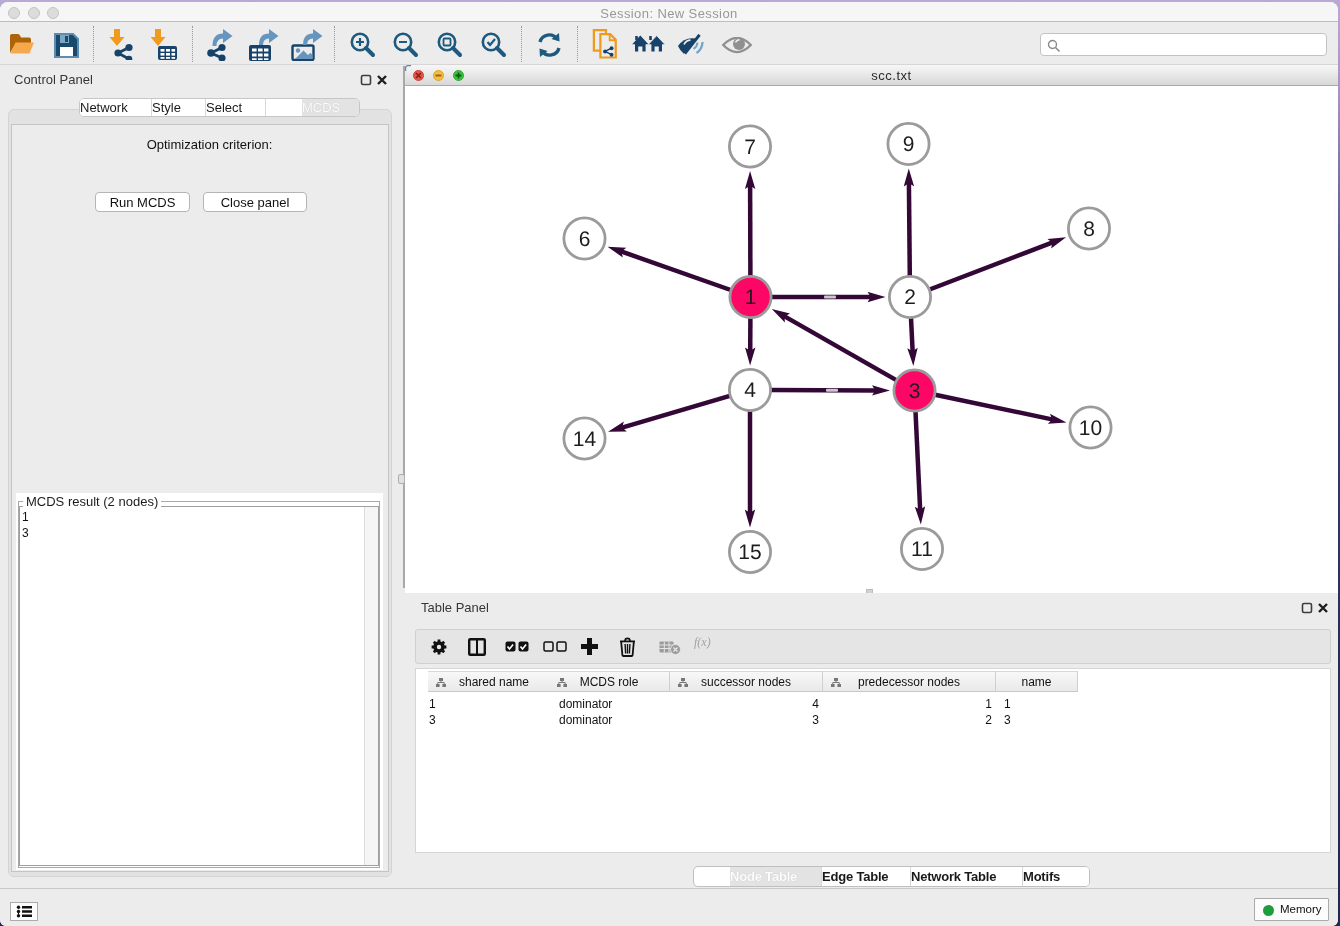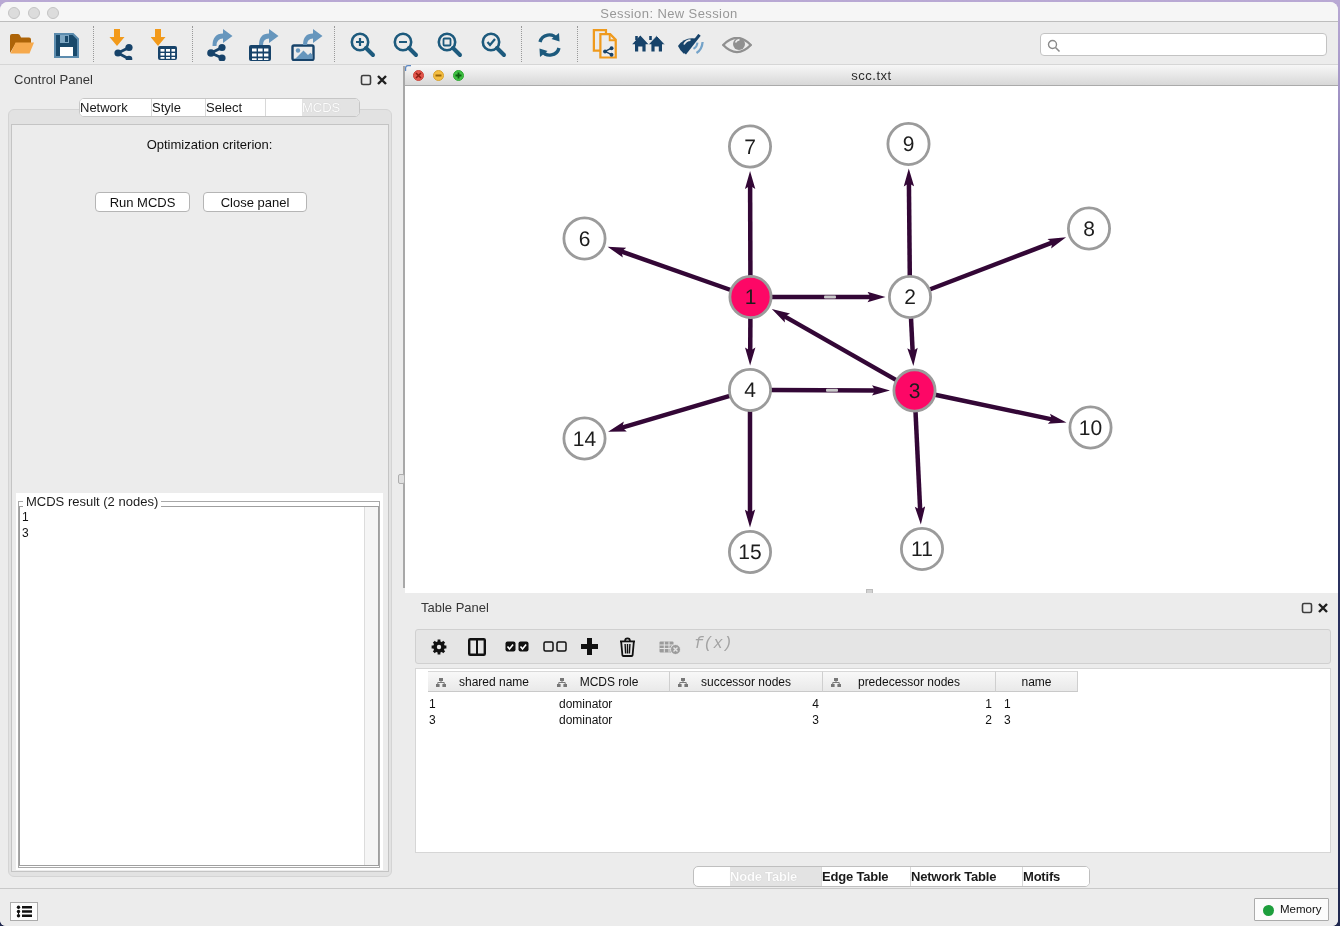--- a/index.html
+++ b/index.html
@@ -30,21 +30,21 @@
 
 #grpbox { position:absolute; left:16px; top:427px; width:367px; height:377px; background:#fff; }
 #grpb1 { position:absolute; left:2px; top:8px; width:362px; height:367px; border:1px solid #a8a8a8; }
 #grpb2 { position:absolute; left:3px; top:13px; width:360px; height:360px; border:1px solid #9f9f9f; }
 #grplabel { position:absolute; left:7px; top:1px; background:#fff; padding:0 3px; font-size:13px; color:#1c1c1c; }
 
 #vsplit { position:absolute; left:403px; top:64px; width:2px; height:522px; background:#a8a8a8; }
 #hsplit { position:absolute; left:403px; top:591.5px; width:935px; height:5px; background:#ececec; }
 
 #netwin { position:absolute; left:405px; top:63px; width:933px; height:528px; background:#fff; overflow:hidden; }
-#nettitle { position:absolute; left:0; top:0; width:100%; height:21px; background:linear-gradient(#f7f7f7,#d8d8d8); border-bottom:1px solid #aaa; }
+#nettitle { position:absolute; left:0; top:0; width:100%; height:21px; background:linear-gradient(#f7f7f7,#d8d8d8); border-bottom:1px solid #aaa;padding-left:20px; }
 #nettitle .t { position:absolute; width:100%; text-align:center; top:3px; font-size:13px; color:#2b2b2b; letter-spacing:0.5px; }
 .mac { position:absolute; top:5px; width:11px; height:11px; border-radius:50%; }
 
 #tpanel { position:absolute; left:405px; top:596px; width:933px; height:290px; background:#ececec; }
 #ttoolbar { position:absolute; left:10px; top:31px; width:916px; height:35px; background:#e5e5e5; border:1px solid #d0d0d0; border-radius:3px; }
 #ttable { position:absolute; left:10px; top:70px; width:916px; height:185px; background:#fff; border:1px solid #d6d6d6; }
 .hcell { position:absolute; top:2px; height:21px; background:linear-gradient(#f8f8f8,#e9e9e9); border-right:1px solid #cfcfcf; border-bottom:1px solid #c9c9c9; border-top:1px solid #d8d8d8; font-size:12px; color:#111; text-align:center; line-height:20px; }
 .tcell { position:absolute; font-size:12px; color:#111; height:16px; line-height:16px; }
 
 #btabs { position:absolute; left:288px; top:268px; display:flex; border:1px solid #bfbfbf; border-radius:5px; overflow:hidden; background:#fff; height:21px; }
@@ -368,21 +368,21 @@
         <path d="M6.1,7 L6.6,16.5 M8.5,7 V16.5 M10.9,7 L10.4,16.5" stroke="#111" stroke-width="1.4"></path>
       </svg>
 
       <svg style="position:absolute;left:243px;top:10px;" width="22" height="15" viewBox="0 0 22 15">
         <rect x="0.5" y="1.5" width="14" height="11" rx="1" fill="#9b9b9b"></rect>
         <path d="M0.5,5 h14 M0.5,8.5 h14 M5.3,1.5 v11 M10,1.5 v11" stroke="#e5e5e5" stroke-width="1"></path>
         <circle cx="16.5" cy="9.5" r="5" fill="#9b9b9b" stroke="#e5e5e5" stroke-width="1"></circle>
         <path d="M14.5,7.5 l4,4 M18.5,7.5 l-4,4" stroke="#e5e5e5" stroke-width="1.4"></path>
       </svg>
 
-      <div style="position:absolute;left:278px;top:5px;font-family:Liberation Mono, monospace;font-style:italic;font-size:16px;color:#a3a3a3;">f(x)</div>
+      <div style="position:absolute;left:278px;top:5px;font-family:Liberation Serif, serif;font-style:italic;font-size:12px;color:#a3a3a3;">f(x)</div>
     </div>
     <div id="ttable">
       <div class="hcell" style="left:12px;width:133px;"><svg style="position:absolute;left:8px;top:6px" width="10" height="9" viewBox="0 0 10 9">
             <rect x="3" y="0" width="4" height="3" fill="#777"></rect>
             <rect x="0" y="6" width="3.6" height="3" fill="#777"></rect>
             <rect x="6.4" y="6" width="3.6" height="3" fill="#777"></rect>
             <path d="M5,3 v2 M1.8,6 V4.5 H8.2 V6" stroke="#777" fill="none"></path>
           </svg>shared name</div>
       <div class="hcell" style="left:133px;width:121px;"><svg style="position:absolute;left:8px;top:6px" width="10" height="9" viewBox="0 0 10 9">
             <rect x="3" y="0" width="4" height="3" fill="#777"></rect>

